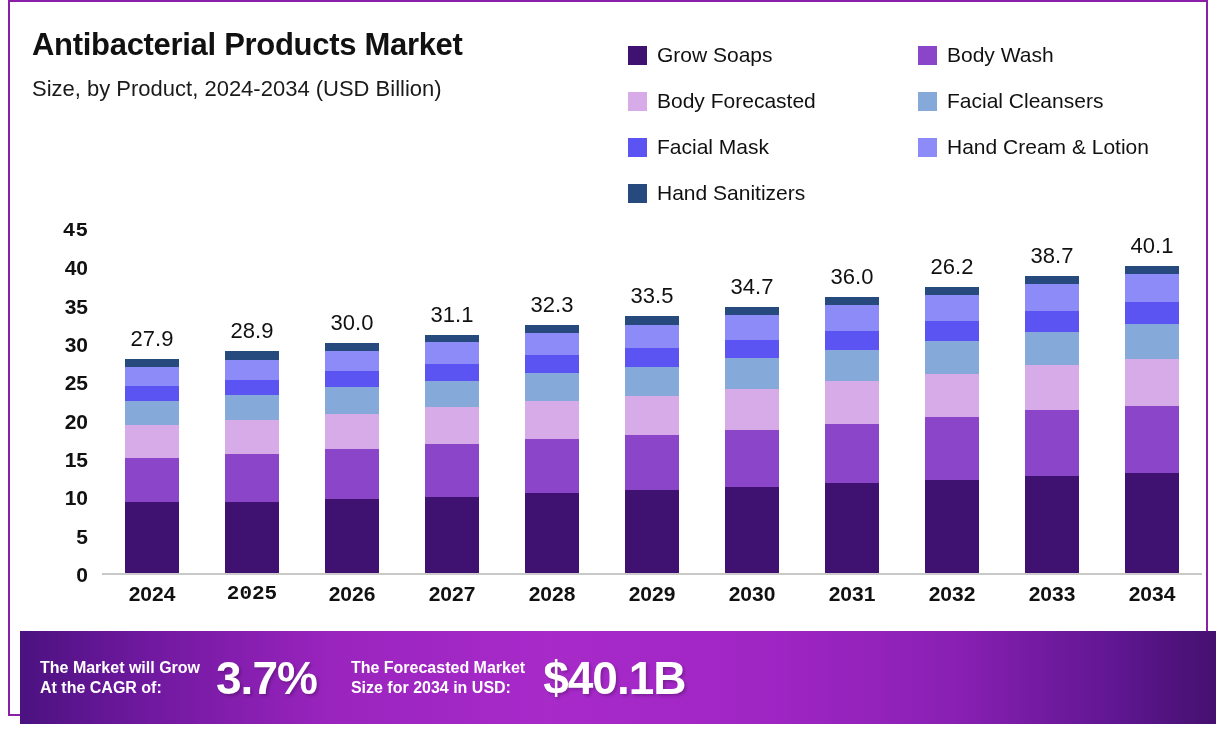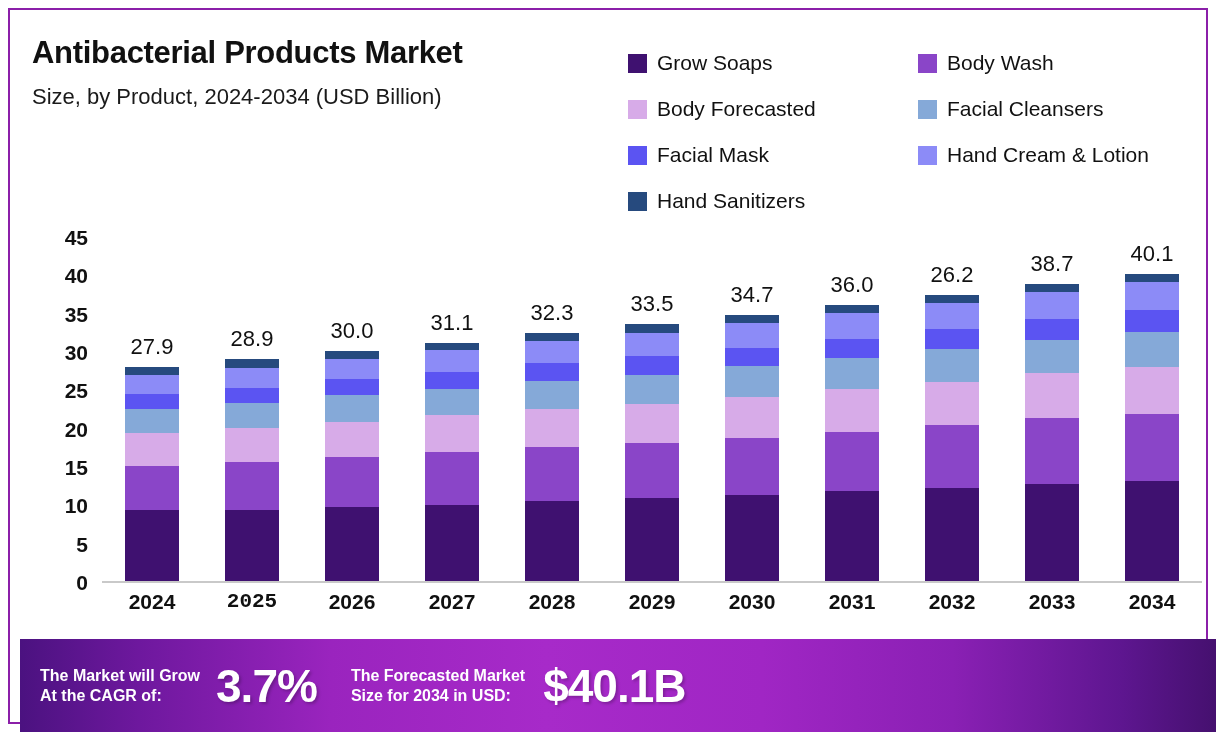--- a/index.html
+++ b/index.html
@@ -12,21 +12,21 @@
     overflow: hidden;
   }
   #page {
     position: relative;
     width: 1216px; height: 732px;
     background: #ffffff;
   }
   
   #frame {
     position: absolute;
-    left: 8px; top: 8px;
+    left: 8px; top: 0;
     width: 1200px; height: 716px;
     border: 2px solid #8B1FA9;
     background: #ffffff;
   }
 
   
   #header {
     position: absolute;
     left: 22px; top: 26px;
     width: 600px;
@@ -229,21 +229,21 @@
       <div id="y-axis">
           <div class="y-tick" style="top: 345px;">0</div>
           <div class="y-tick" style="top: 306.667px;">5</div>
           <div class="y-tick" style="top: 268.333px;">10</div>
           <div class="y-tick" style="top: 230px;">15</div>
           <div class="y-tick" style="top: 191.667px;">20</div>
           <div class="y-tick" style="top: 153.333px;">25</div>
           <div class="y-tick" style="top: 115px;">30</div>
           <div class="y-tick" style="top: 76.6667px;">35</div>
           <div class="y-tick" style="top: 38.3333px;">40</div>
-          <div class="y-tick" style="top: 0px;">45</div>
+          <div class="y-tick" style="top: 0px; font-family: Liberation Mono, monospace;">45</div>
         </div>
       <div id="bars-wrap">
           <div class="bar-col" style="left: 23px;">
             <div class="seg" title="Hand Soaps: 9.2" style="height: 70.5333px; background: rgb(63, 17, 112);"></div>
             <div class="seg" title="Body Wash: 5.8" style="height: 44.4667px; background: rgb(138, 69, 200);"></div>
             <div class="seg" title="Body Moisturizer: 4.3" style="height: 32.9667px; background: rgb(215, 171, 232);"></div>
             <div class="seg" title="Facial Cleansers: 3.2" style="height: 24.5333px; background: rgb(133, 169, 216);"></div>
             <div class="seg" title="Facial Mask: 1.9" style="height: 14.5667px; background: rgb(91, 84, 242);"></div>
             <div class="seg" title="Hand Cream &amp; Lotion: 2.5" style="height: 19.1667px; background: rgb(140, 139, 247);"></div>
             <div class="seg" title="Hand Sanitizers: 1" style="height: 7.66667px; background: rgb(38, 74, 126);"></div>

